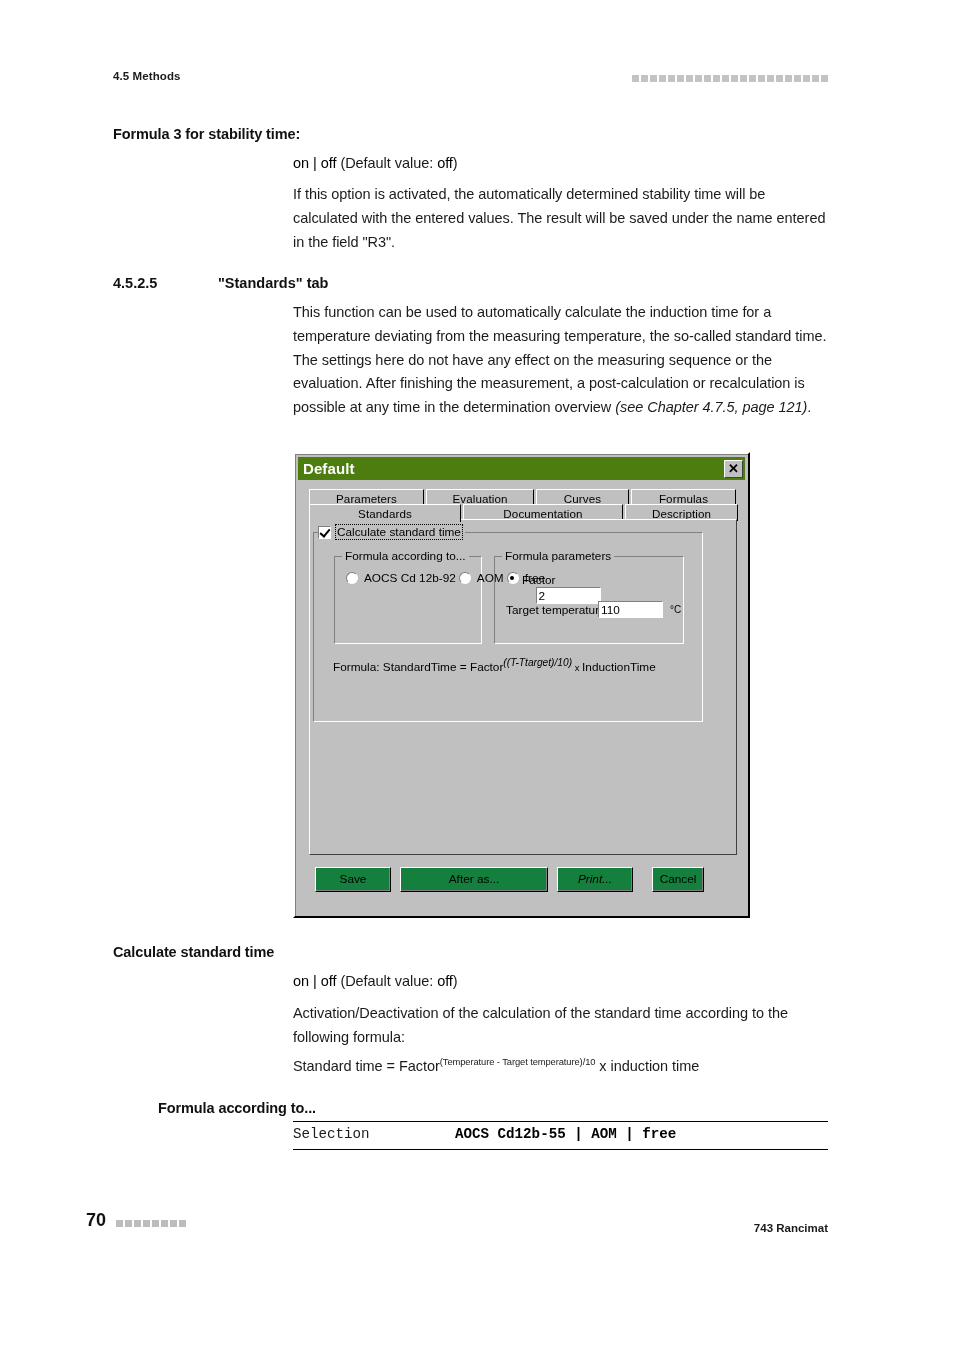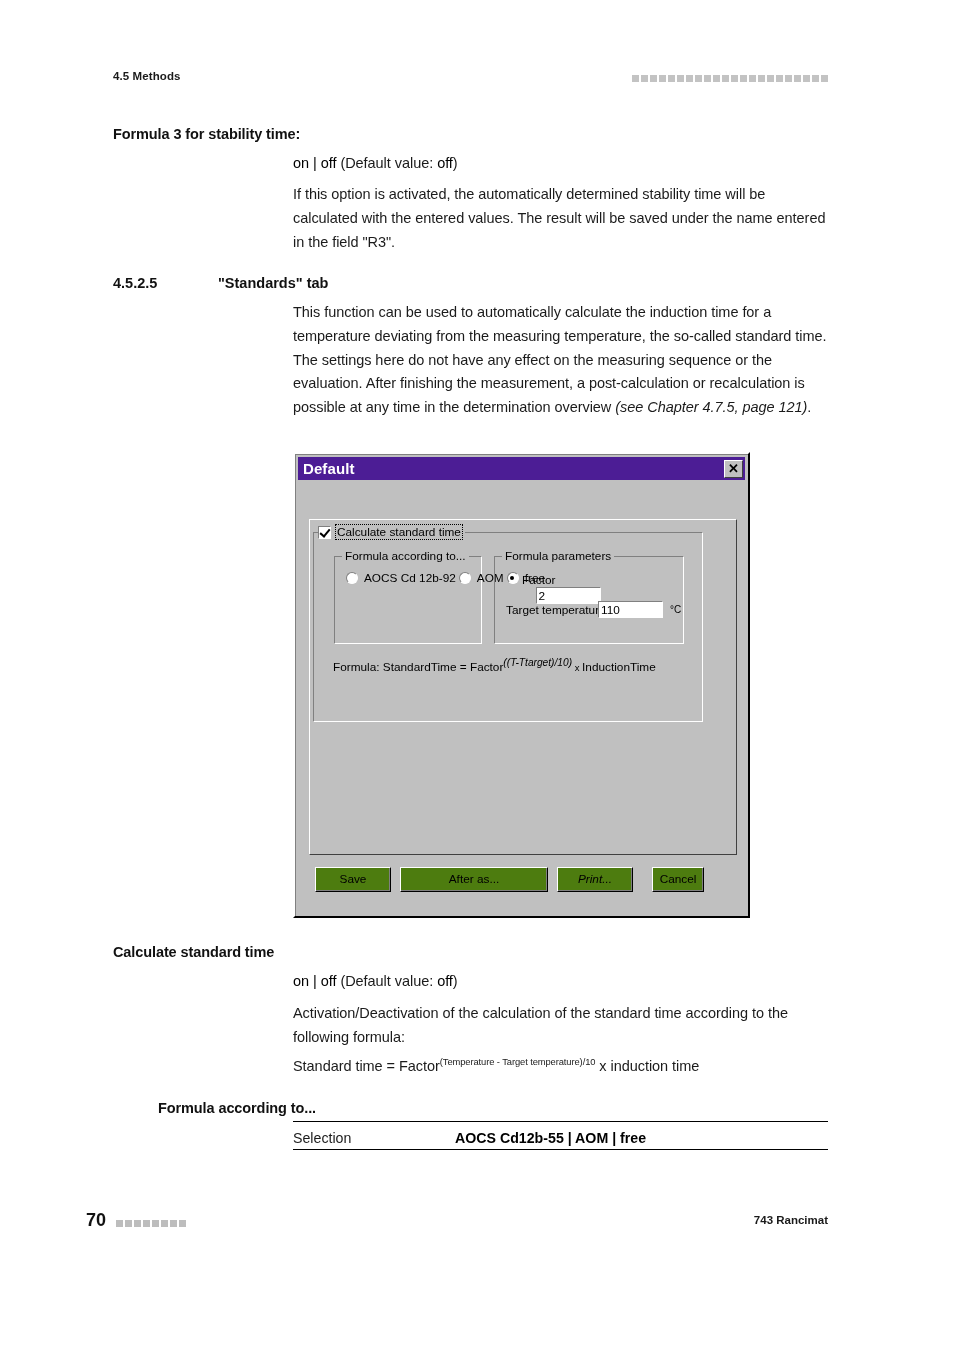--- a/index.html
+++ b/index.html
@@ -81,22 +81,23 @@
     position: absolute;
     left: 293px;
     top: 1121px;
     width: 535px;
     border-top: 1.6px solid #000;
     border-bottom: 1.6px solid #000;
     box-sizing: border-box;
   }
   .sel-row {
     display: flex;
-    align-items: center;
+    align-items: flex-start;
     height: 27px;
+    font-family: Liberation Mono, monospace;
   }
   .sel-key {
     width: 162px;
     font-size: 14.2px;
     color: #1b1b1b;
     padding-top: 4px;
   }
   .sel-val {
     font-size: 14.2px;
     font-weight: bold;
@@ -129,21 +130,21 @@
   }
   .footer-squares i {
     display: block;
     width: 7px;
     height: 7px;
     background: #bdbdbd;
   }
   .footer-right {
     position: absolute;
     right: 0;
-    top: 1px;
+    top: 9px;
     font-size: 11.5px;
     font-weight: 600;
     color: #1a1a1a;
   }
 
   
   .win {
     position: absolute;
     left: 293px;
     top: 452px;
@@ -158,21 +159,21 @@
     font-family: "Liberation Sans", sans-serif;
     box-shadow: 1px 1px 0 #808080 inset;
   }
 
   .titlebar {
     position: absolute;
     left: 3px;
     top: 3px;
     right: 3px;
     height: 23px;
-    background: #4c1d95;
+    background: #4d7c0f;
     display: flex;
     align-items: center;
     justify-content: space-between;
   }
   .title-text {
     color: #ffffff;
     font-size: 15px;
     font-weight: bold;
     padding-left: 5px;
     letter-spacing: 0.1px;
@@ -435,21 +436,21 @@
     position: absolute;
     left: 14px;
     top: 412px;
     width: 428px;
     height: 26px;
     display: flex;
     align-items: center;
     gap: 0;
   }
   .btn {
-    background: #4d7c0f;
+    background: #15803d;
     border-top: 1.7px solid #ffffff;
     border-left: 1.7px solid #ffffff;
     border-right: 1.7px solid #000000;
     border-bottom: 1.7px solid #000000;
     box-sizing: border-box;
     height: 25px;
     font-size: 11.8px;
     color: #000;
     display: flex;
     align-items: center;
@@ -515,20 +516,33 @@
   <span>This function can be used to automatically calculate the induction time for a temperature deviating from the measuring temperature, the so-called standard time. The settings here do not have any effect on the measuring sequence or the evaluation. After finishing the measurement, a post-calculation or recalculation is possible at any time in the determination overview </span><i>(see Chapter 4.7.5, page 121)</i><span>.</span>
 </div>
 
 <div class="win">
 
   <div class="titlebar">
     <div class="title-text">Default</div>
     <div class="close-btn">✕</div>
   </div>
 
+  <div class="tabstrip">
+    <div class="tabrow row1">
+      <div class="tab tab-w1">Parameters</div>
+      <div class="tab tab-w2">Evaluation</div>
+      <div class="tab tab-w3">Curves</div>
+      <div class="tab tab-w4">Formulas</div>
+    </div>
+    <div class="tabrow row2">
+      <div class="tab tab-w5 active">Standards</div>
+      <div class="tab tab-w6">Documentation</div>
+      <div class="tab tab-w7">Description</div>
+    </div>
+  </div>
 
   <div class="tabpage"></div>
 
   <div class="group-main">
 
     <div class="grp-cap-cb">
       <span class="checkbox checked"></span>
       <span class="cb-label">Calculate standard time</span>
     </div>
 

